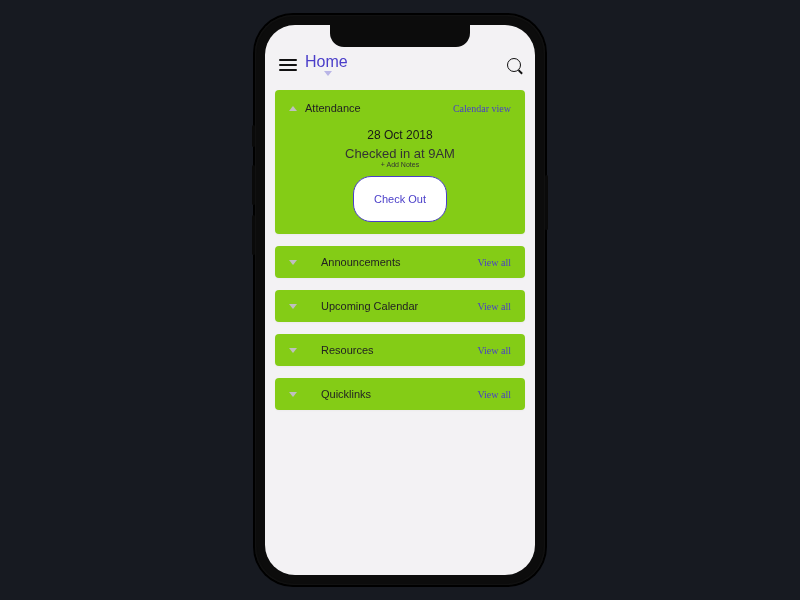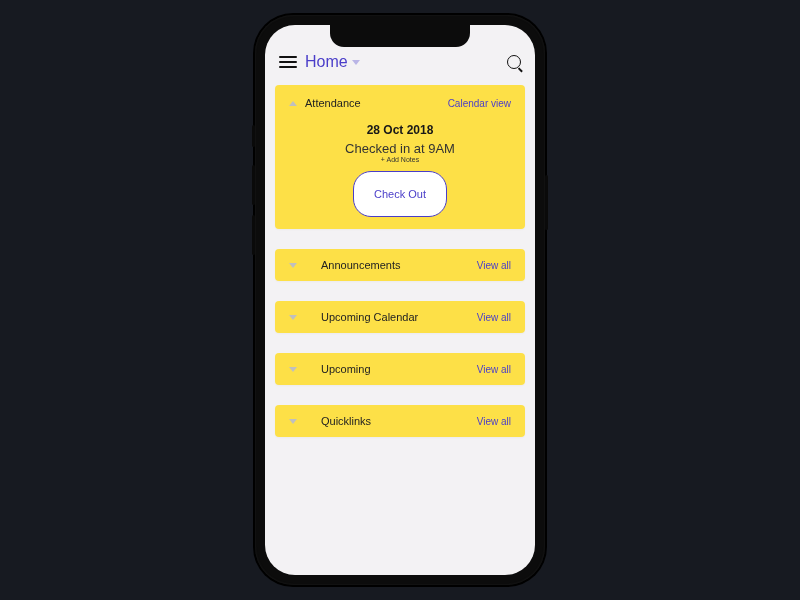--- a/index.html
+++ b/index.html
@@ -48,21 +48,21 @@
     align-items: center;
     padding: 28px 14px 8px 14px;
   }
   .menu-icon { width: 18px; display: flex; flex-direction: column; gap: 3px; cursor: pointer; }
   .menu-icon span { display: block; height: 2px; background: #111; border-radius: 1px; }
   .title {
     color: #4a3ec9;
     font-size: 16px;
     font-weight: 500;
     margin-left: 8px;
-    display: flex; align-items: center;
+    display: flex; align-items: center; flex-direction: column;
   }
   .chev-down {
     margin-left: 4px;
     width: 0; height: 0;
     border-left: 4px solid transparent;
     border-right: 4px solid transparent;
     border-top: 5px solid #b9b5e6;
   }
   .spacer { flex: 1; }
   .search-icon {
@@ -73,46 +73,46 @@
     cursor: pointer;
   }
   .search-icon::after {
     content: ""; position: absolute;
     width: 5px; height: 1.5px; background: #111;
     bottom: -2px; right: -3px;
     transform: rotate(45deg);
   }
   .content { padding: 6px 10px 10px 10px; }
   .card {
-    background: #fde047;
+    background: #84cc16;
     border-radius: 4px;
     padding: 12px 14px;
-    margin-bottom: 20px;
+    margin-bottom: 12px;
     box-shadow: 0 1px 2px rgba(0,0,0,0.03);
   }
   .row-card {
     display: flex;
     align-items: center;
     justify-content: space-between;
     padding: 10px 14px;
     cursor: pointer;
   }
   .row-left { display: flex; align-items: center; gap: 24px; }
   .chev-small-down, .chev-small-up {
     width: 0; height: 0;
     border-left: 4px solid transparent;
     border-right: 4px solid transparent;
   }
   .chev-small-down { border-top: 5px solid #bfbfbf; }
   .chev-small-up { border-bottom: 5px solid #bfbfbf; }
   .row-label { font-size: 11px; color: #222; }
-  .row-action { font-size: 10px; color: #4a3ec9; }
+  .row-action { font-size: 10px; color: #4a3ec9; font-family: Liberation Serif, serif; }
   .att-head { display: flex; justify-content: space-between; align-items: center; }
   .att-head-left { display: flex; align-items: center; gap: 8px; }
-  .date { text-align: center; font-size: 12px; font-weight: 700; margin-top: 14px; color: #181818; }
+  .date { text-align: center; font-size: 12px; font-weight: 400; margin-top: 14px; color: #181818; }
   .sub { text-align: center; font-size: 13px; color: #333; margin-top: 4px; }
   .timer-row { display: flex; align-items: center; justify-content: center; gap: 14px; margin: 18px 0 16px; }
   .ring {
     width: 38px; height: 38px;
     border-radius: 50%;
     border: 2px solid #dedce7;
     background: #fff;
     box-shadow: 0 1px 2px rgba(0,0,0,0.05);
   }
   .time { font-size: 20px; font-weight: 500; color: #111; }
@@ -183,21 +183,21 @@
         <div class="row-left">
           <span class="chev-small-down"></span>
           <span class="row-label">Upcoming Calendar</span>
         </div>
         <span class="row-action">View all</span>
       </div>
 
       <div class="card row-card">
         <div class="row-left">
           <span class="chev-small-down"></span>
-          <span class="row-label">Upcoming</span>
+          <span class="row-label">Resources</span>
         </div>
         <span class="row-action">View all</span>
       </div>
 
       <div class="card row-card">
         <div class="row-left">
           <span class="chev-small-down"></span>
           <span class="row-label">Quicklinks</span>
         </div>
         <span class="row-action">View all</span>

